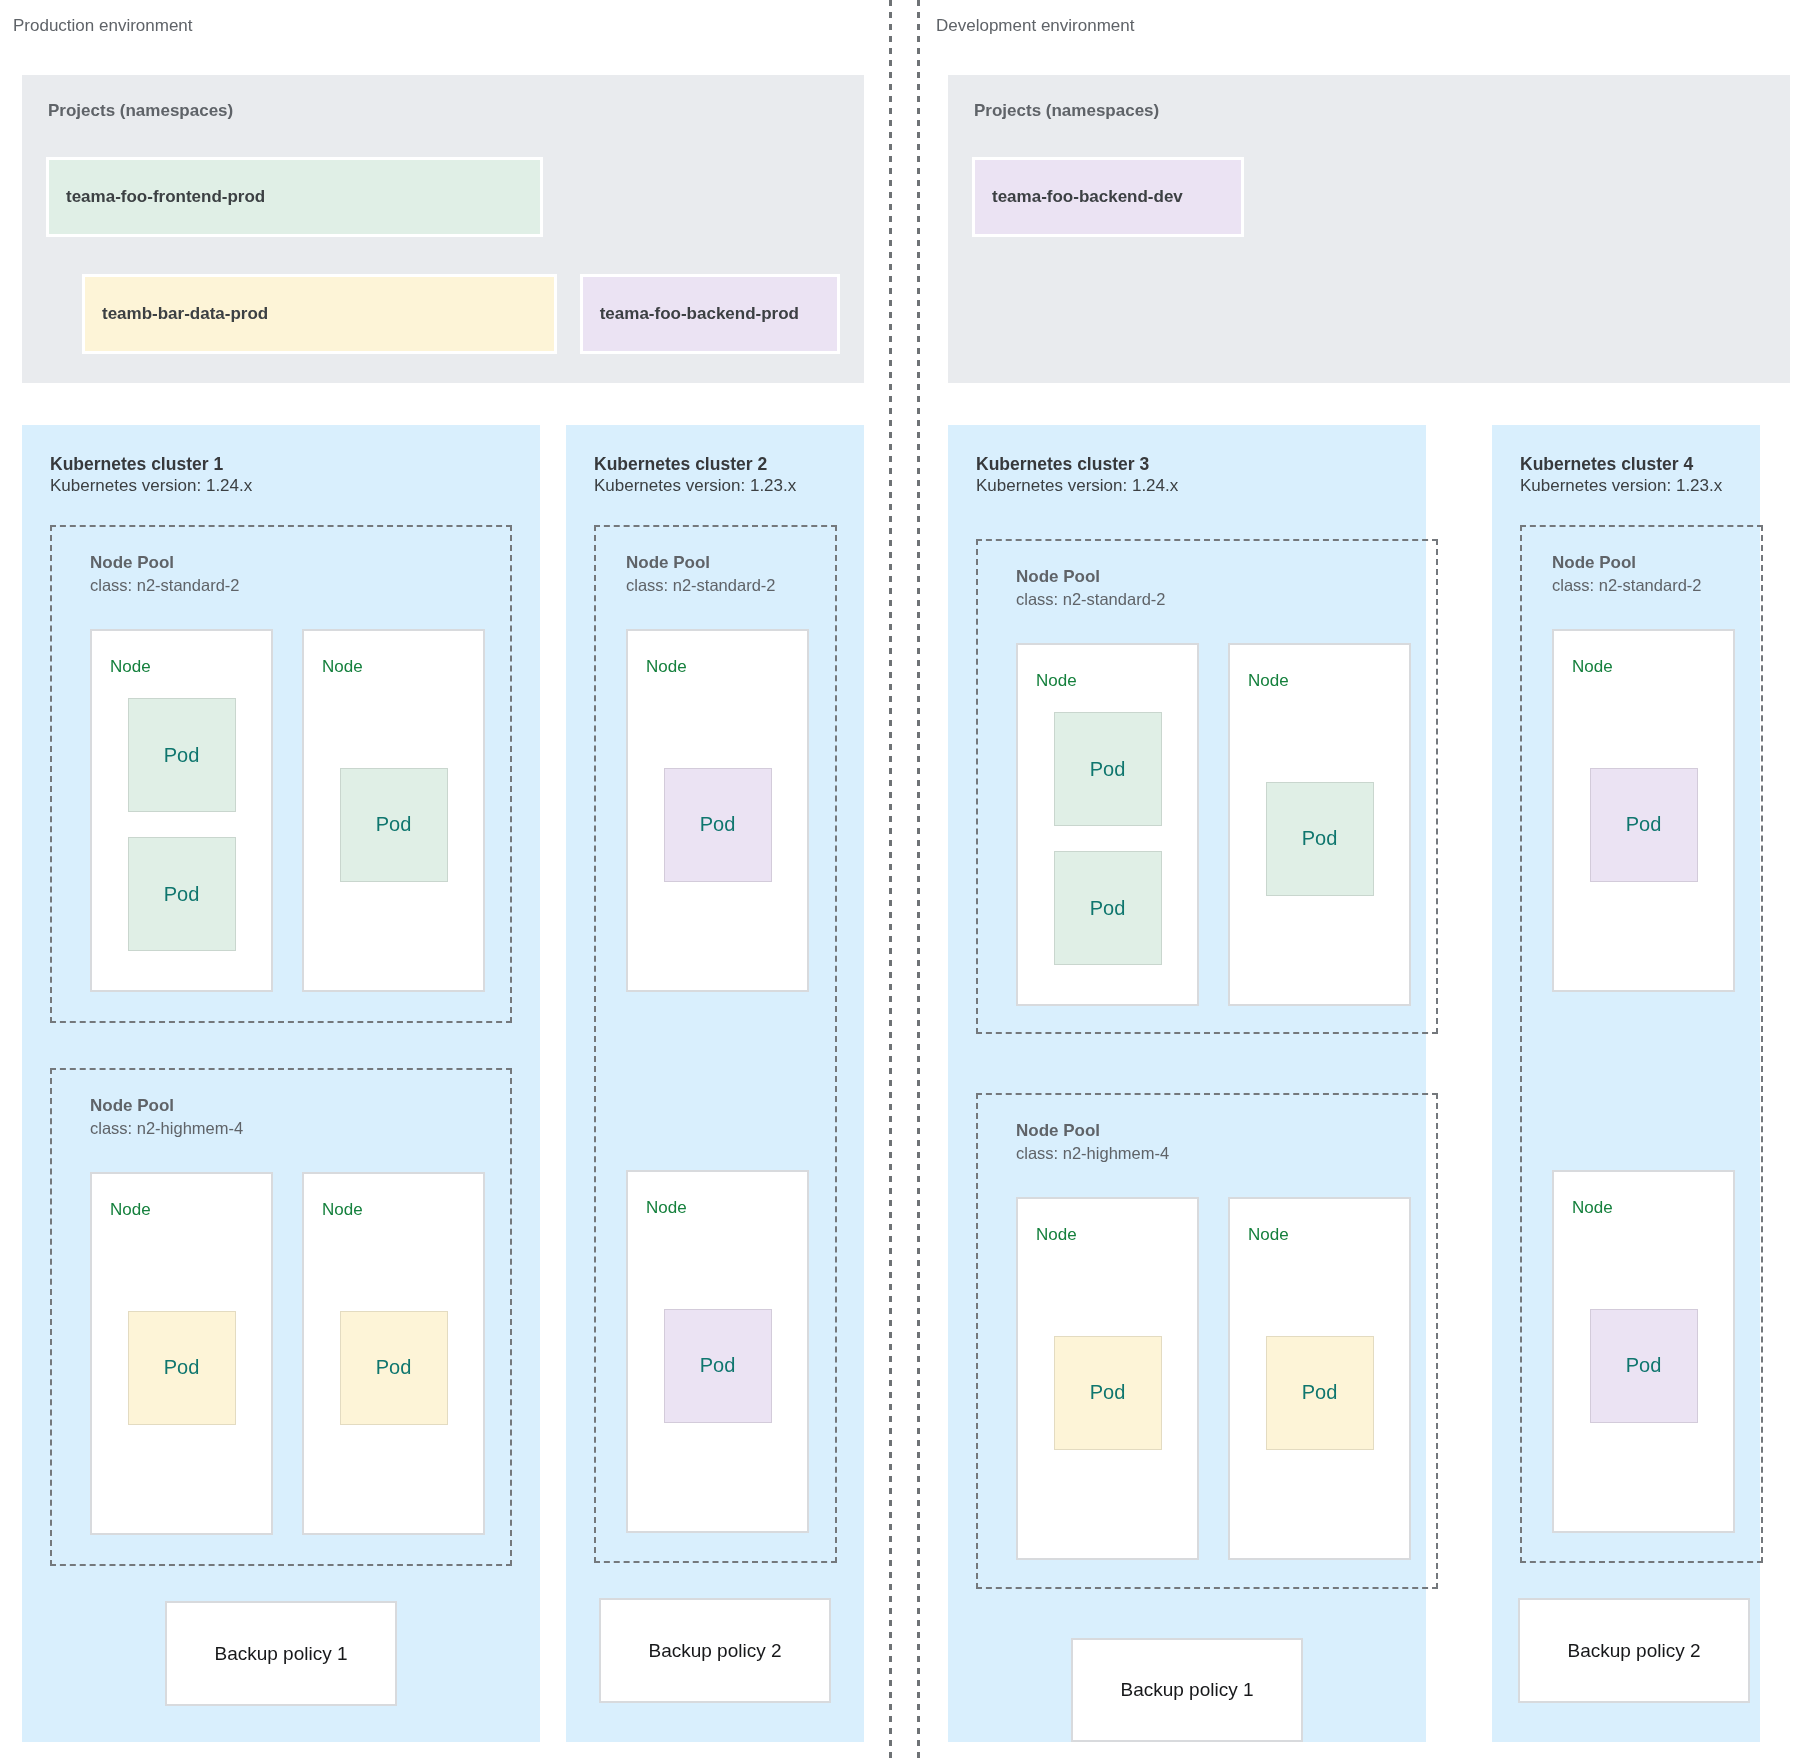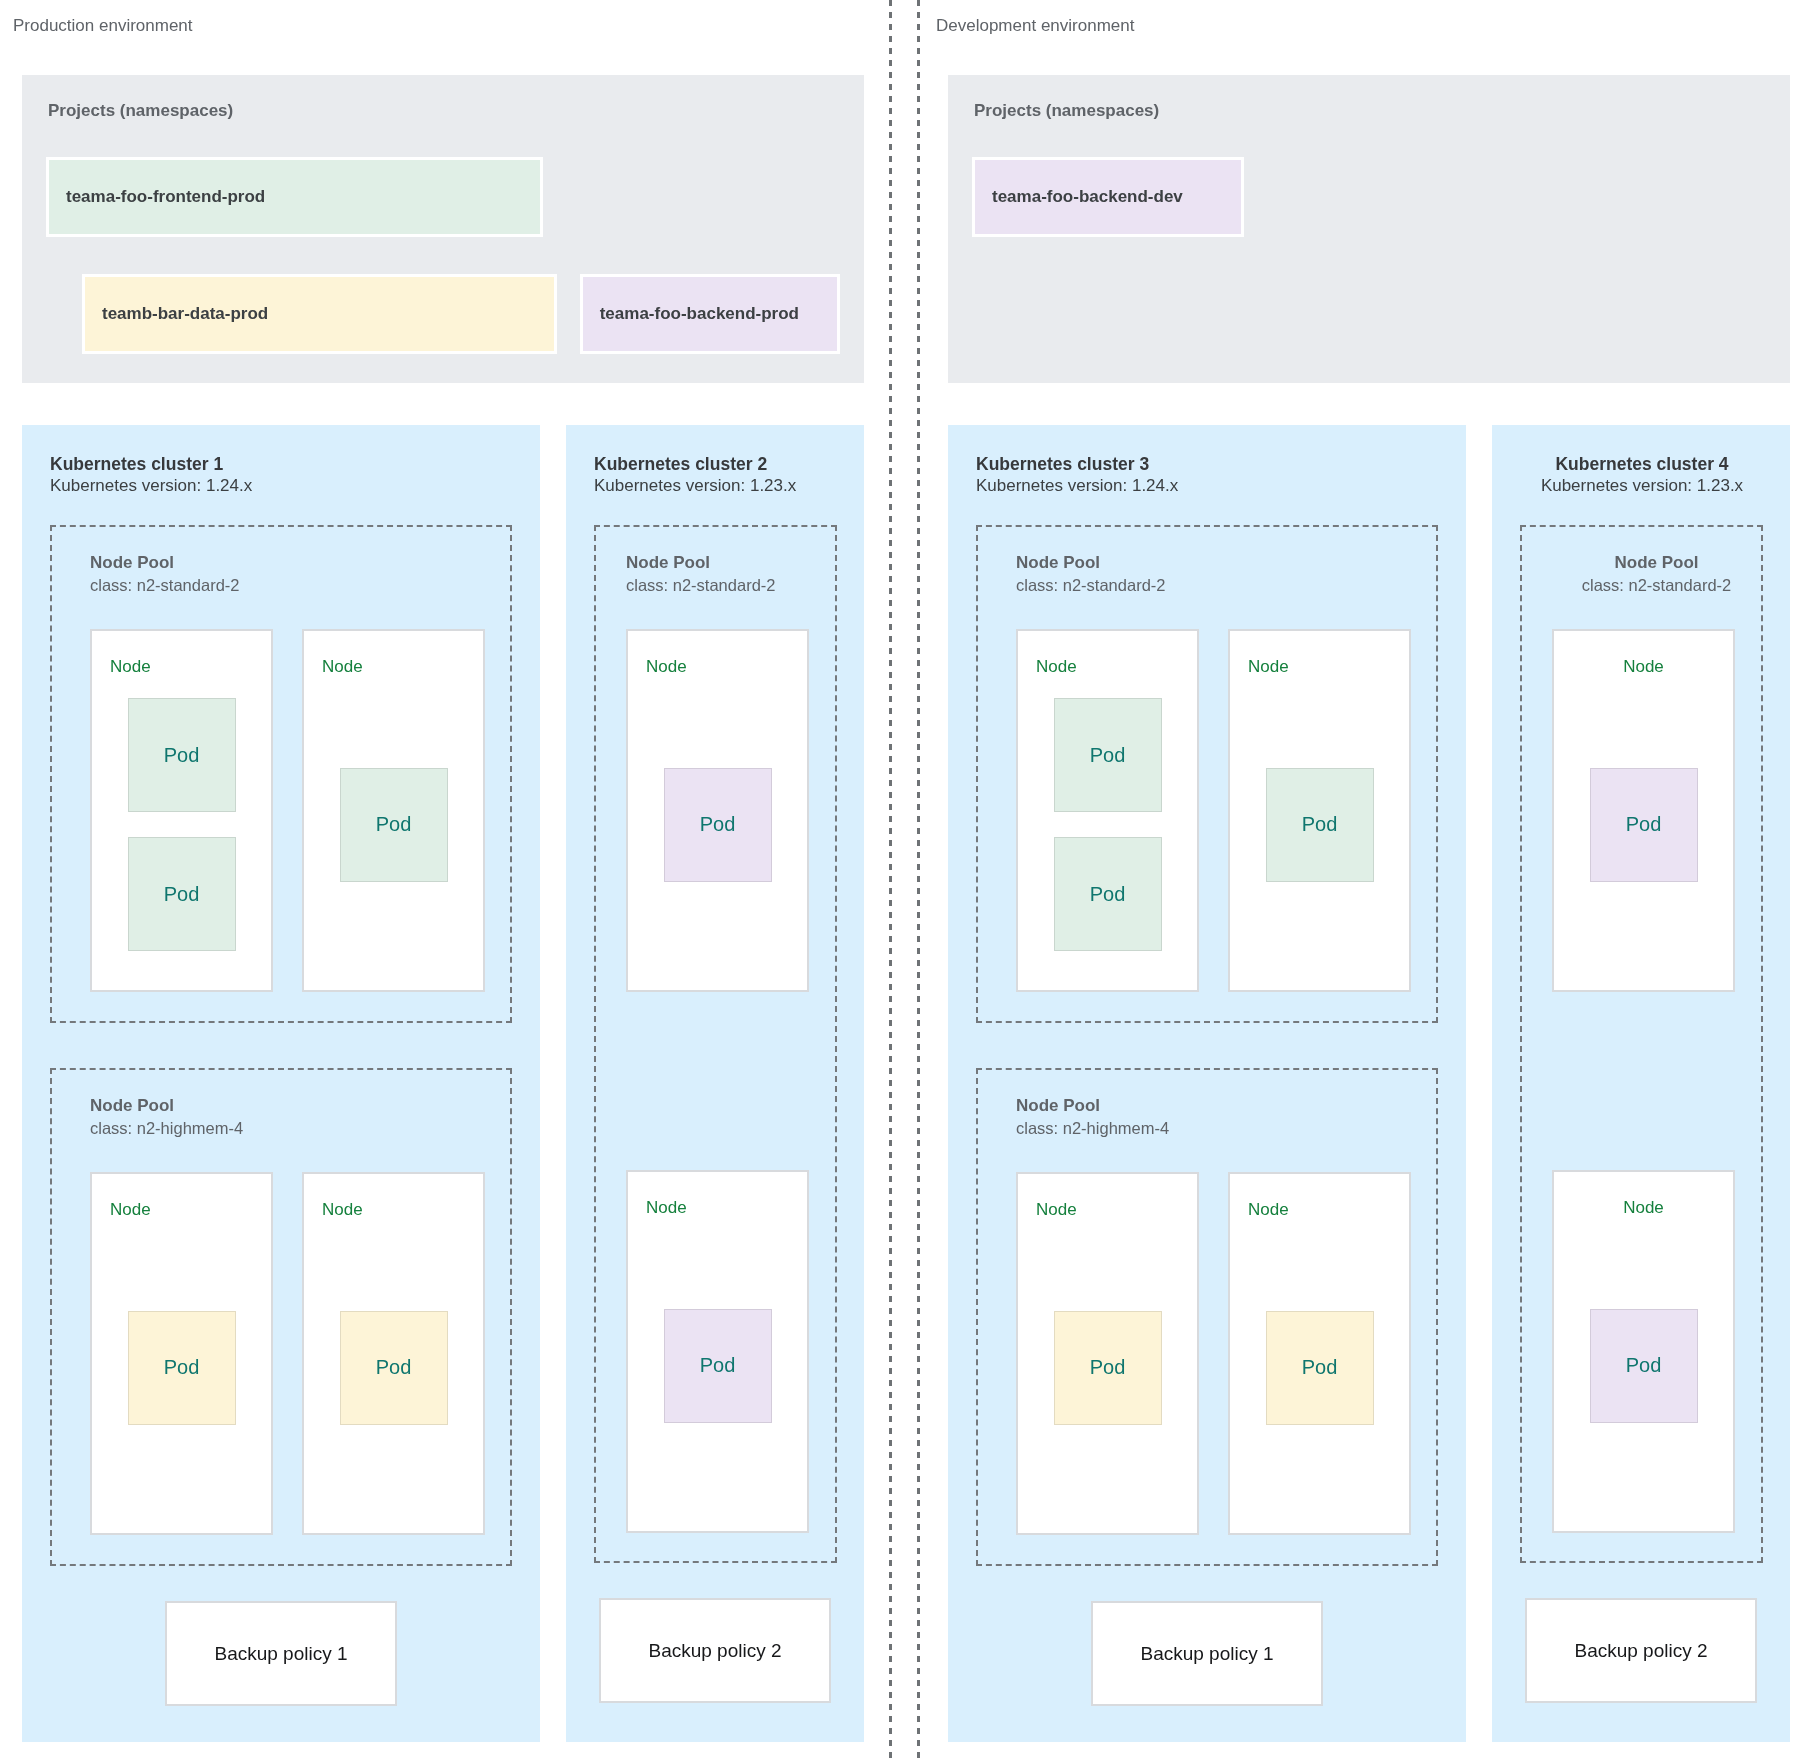--- a/index.html
+++ b/index.html
@@ -30,22 +30,22 @@
   .chip-backend{width:272px;}
   .fill-green{background:#e0efe6;}
   .fill-yellow{background:#fdf4d7;}
   .fill-purple{background:#ebe3f3;}
 
   
   .cluster{position:absolute;top:425px;height:1317px;background:#d9effd;
     box-sizing:border-box;padding:28px 26px 0 26px;display:flex;flex-direction:column;}
   .c1{left:22px;width:518px;}
   .c2{left:566px;width:298px;}
-  .c3{left:948px;width:518px;}
-  .c4{left:1492px;width:298px;text-align:center;}
+  .c3{left:948px;width:478px;gap:14px;}
+  .c4{left:1492px;width:268px;}
   .cluster-header{margin-left:2px;margin-bottom:28px;}
   .cluster-title{font-size:17.5px;font-weight:bold;color:#37393c;line-height:22px;}
   .cluster-version{font-size:17px;color:#3c4043;line-height:22px;}
 
   .node-pool{border:2px dashed #74787c;box-sizing:border-box;margin-left:2px;
     padding:25px 0 0 38px;}
   .pool-std{width:462px;height:498px;}
   .pool-std.first{margin-bottom:45px;}
   .pool-tall{width:243px;height:1038px;padding-left:30px;}
   .pool-header{margin-bottom:33px;}

